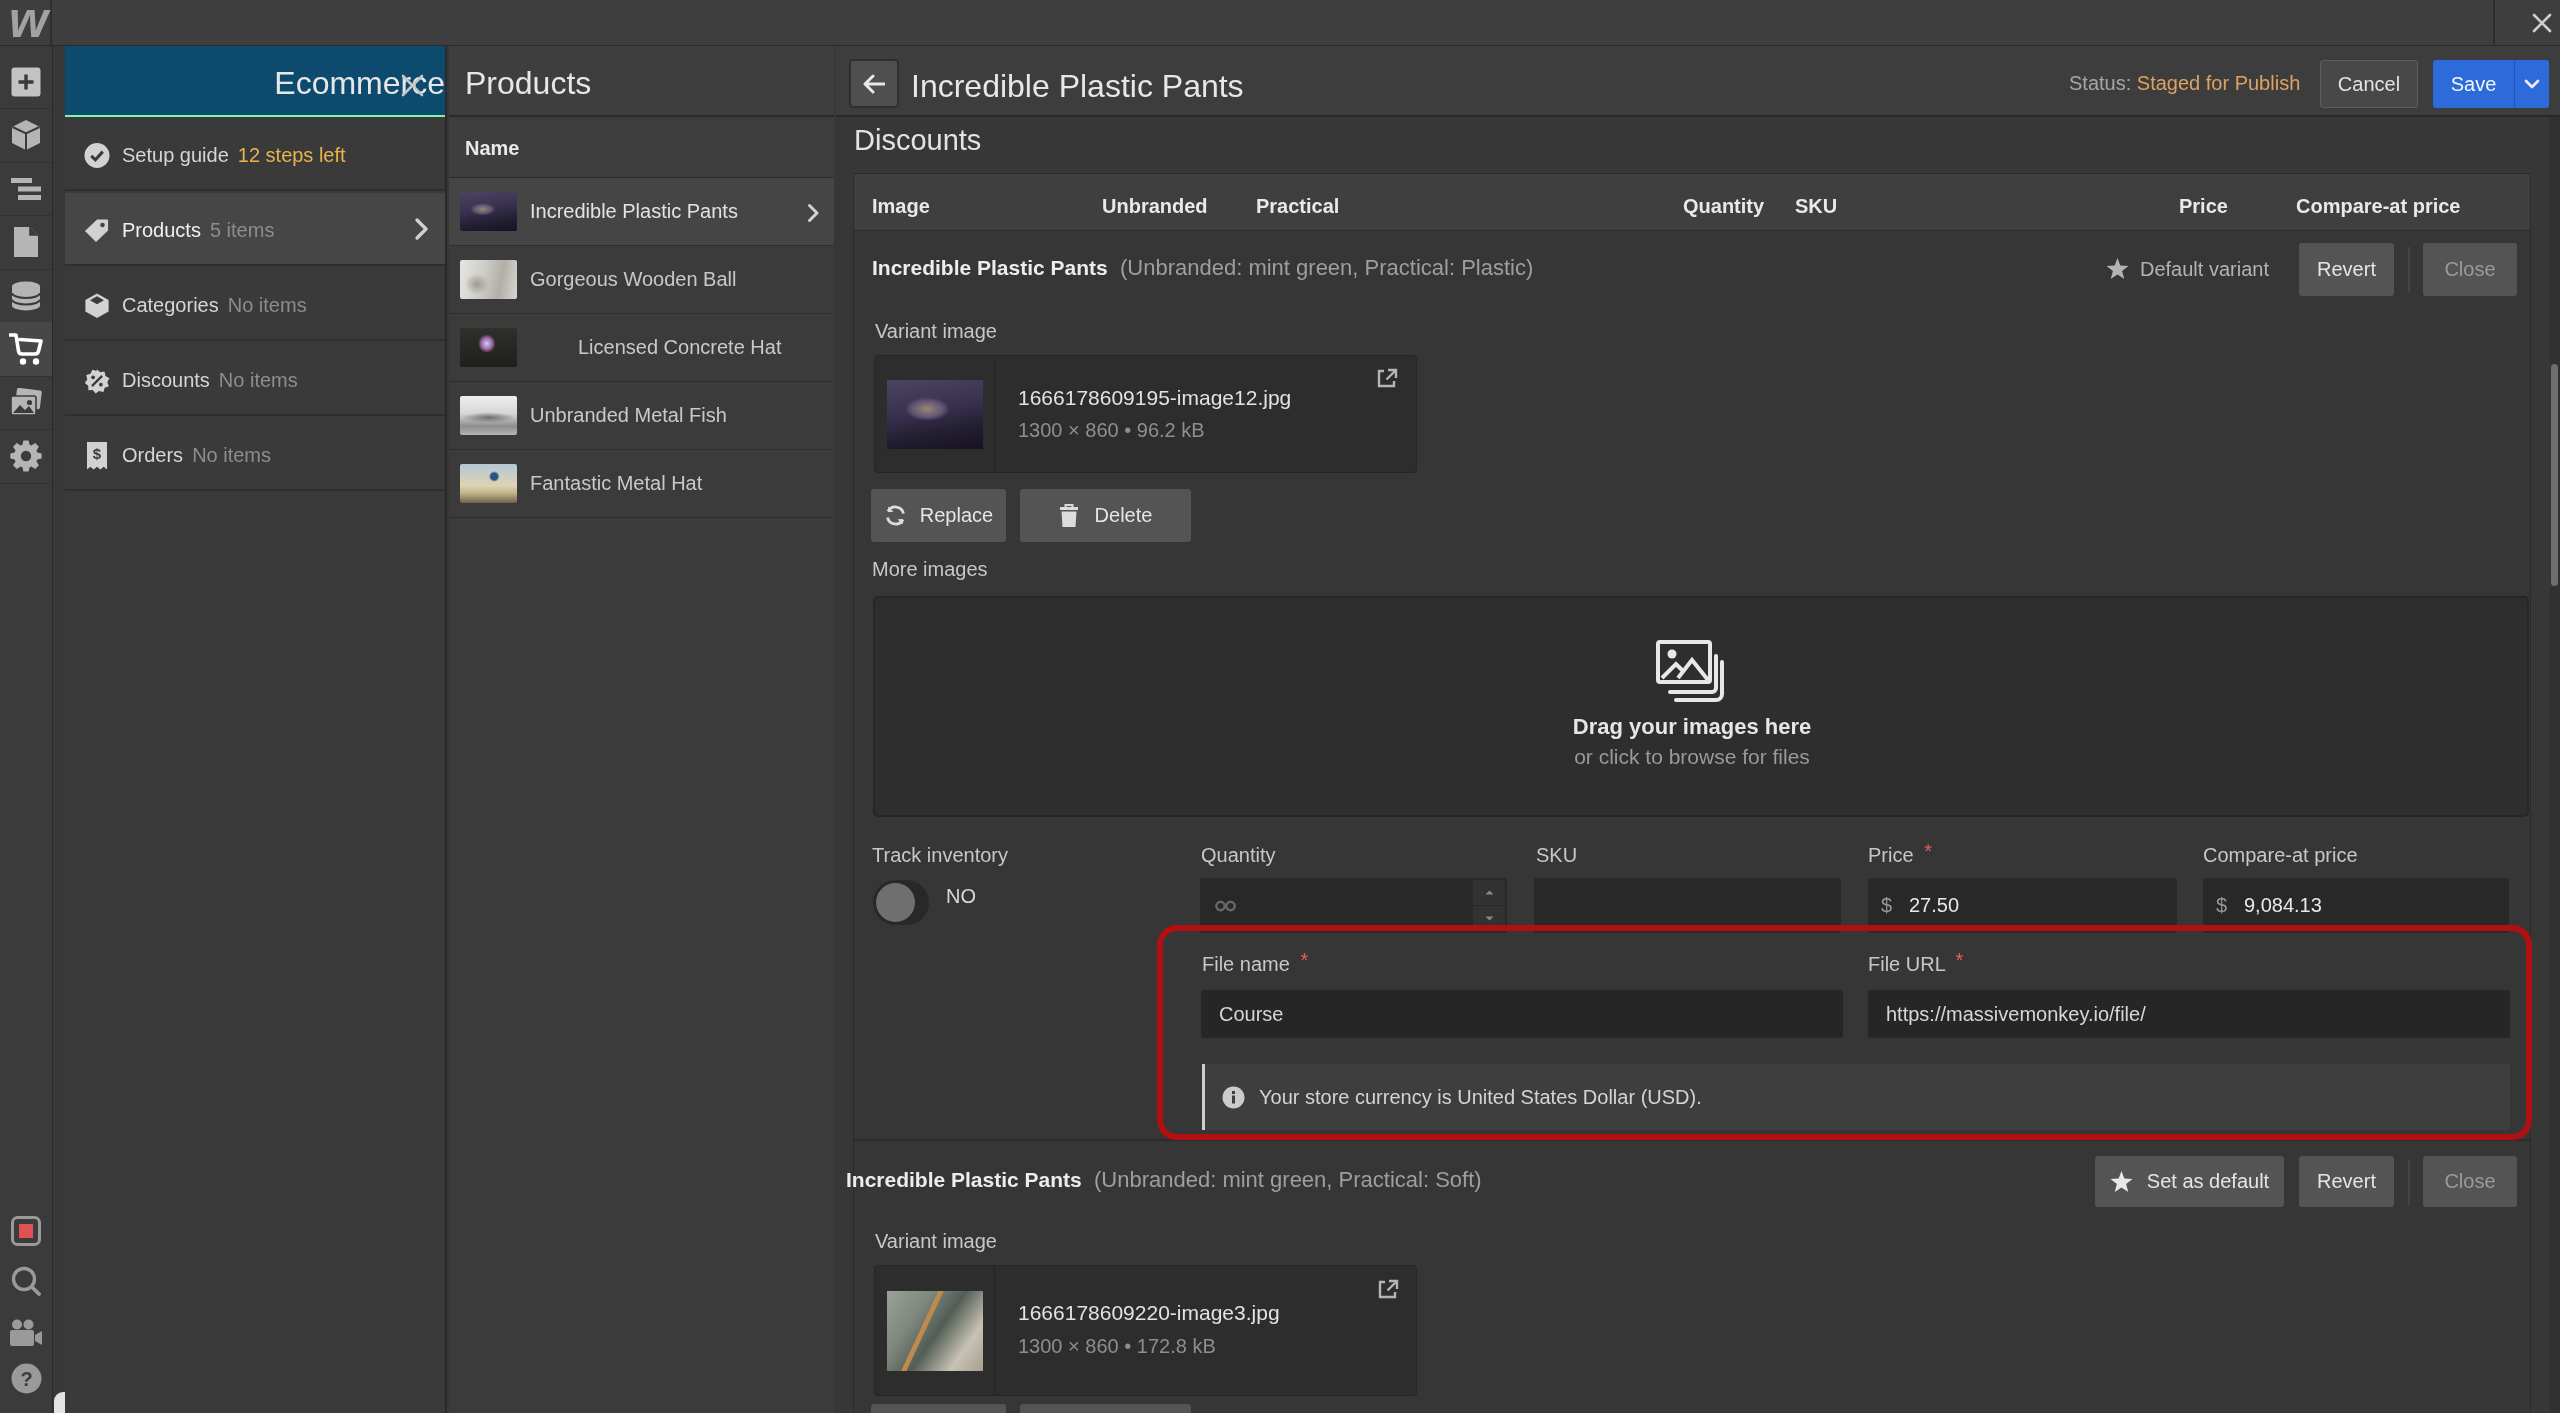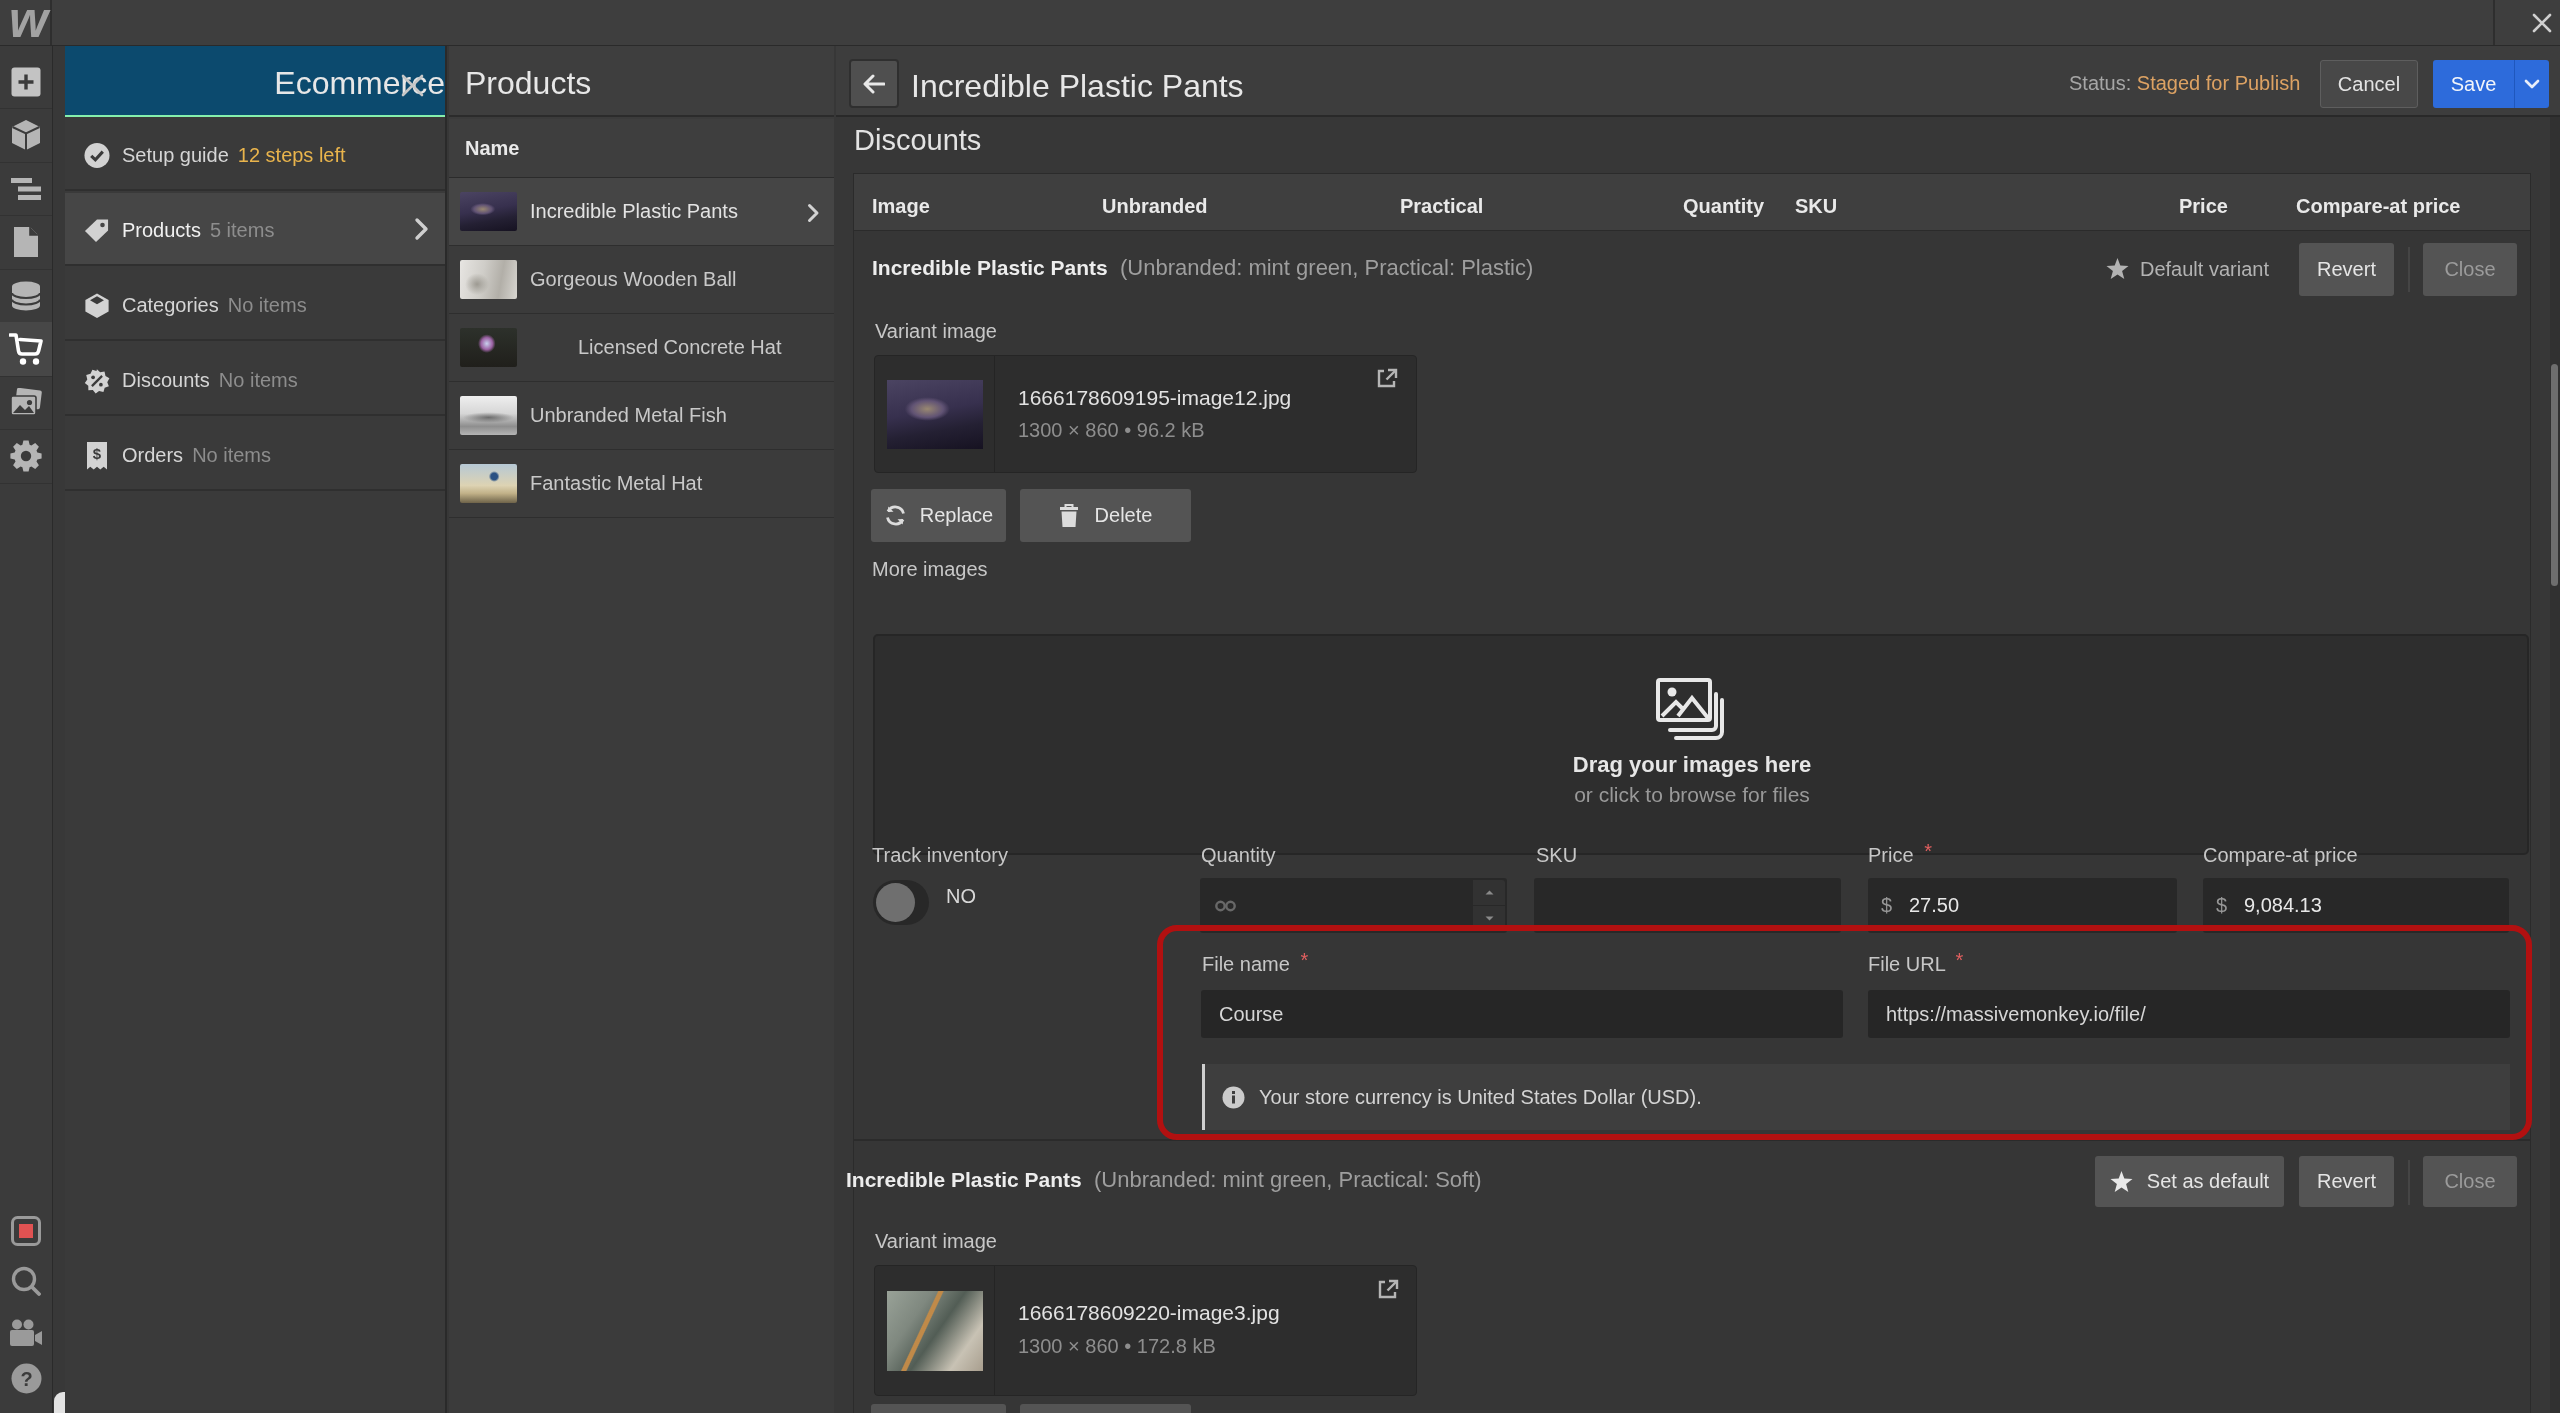--- a/index.html
+++ b/index.html
@@ -65,21 +65,21 @@
   .vtitle b { color:#ededed; font-weight:bold; font-size:21px; }
   .flabel { position:absolute; font-size:20px; color:#c7c7c7; }
   .req { color:#e05f5f; font-size:20px; }
 
   .gbtn { position:absolute; background:#545454; border-radius:3px; color:#e5e5e5; font-size:20px; display:flex; align-items:center; justify-content:center; }
 
   .card { position:absolute; left:874px; width:543px; background:#2d2d2d; border:1px solid #252525; border-radius:4px; }
   .cardline { font-size:21px; color:#e2e2e2; }
   .cardmeta { font-size:20px; color:#8e8e8e; }
 
-  #dropzone { left:873px; top:596px; width:1656px; height:221px; background:#2e2e2e; border:2px solid #262626; border-radius:5px; text-align:center;margin-top:38px; }
+  #dropzone { left:873px; top:596px; width:1656px; height:221px; background:#2e2e2e; border:2px solid #262626; border-radius:5px; text-align:center; }
 
   .input { position:absolute; top:878px; height:55px; background:#282828; border-radius:3px; }
   #redbox { left:1157px; top:925px; width:1375px; height:215px; border:6px solid #b21010; border-radius:20px; z-index:50; }
   .finput { position:absolute; top:990px; height:48px; background:#262626; border-radius:3px; font-size:20px; color:#d6d6d6; display:flex; align-items:center; }
   #infobox { left:1202px; top:1064px; width:1308px; height:66px; background:#3e3e3e; border-left:3px solid #cfcfcf; display:flex; align-items:center; }
 </style>
 </head>
 <body>
 <div class="abs" id="topbar"></div>
 <div class="abs" id="wcell"></div>
@@ -303,21 +303,21 @@
       <svg width="16" height="10" viewBox="0 0 16 10">
         <path d="M2 2 L8 8 L14 2" stroke="#e8eefa" stroke-width="2.7" fill="none" stroke-linecap="round" stroke-linejoin="round"></path>
       </svg>
     </span>
 </div>
 <div class="abs" id="variants-title">Discounts</div>
 <div class="abs" id="tbl"></div>
 <div class="abs" id="thead"></div>
 <span class="th" style="left:872px;">Image</span>
 <span class="th" style="left:1102px;">Unbranded</span>
-<span class="th" style="left:1400px;">Practical</span>
+<span class="th" style="left:1256px;">Practical</span>
 <span class="th" style="left:1683px;">Quantity</span>
 <span class="th" style="left:1795px;">SKU</span>
 <span class="th" style="left:2179px;">Price</span>
 <span class="th" style="left:2296px;">Compare-at price</span>
 <div class="abs" id="secdiv"></div>
 <div class="abs" id="rightstrip"></div>
 <div class="abs" id="sthumb"></div>
 
 <div class="vtitle" style="left:872px; top:255px;"><b>Incredible Plastic Pants</b>&nbsp; (Unbranded: mint green, Practical: Plastic)</div>
 <div class="abs" style="left:2106px; top:258px;">

